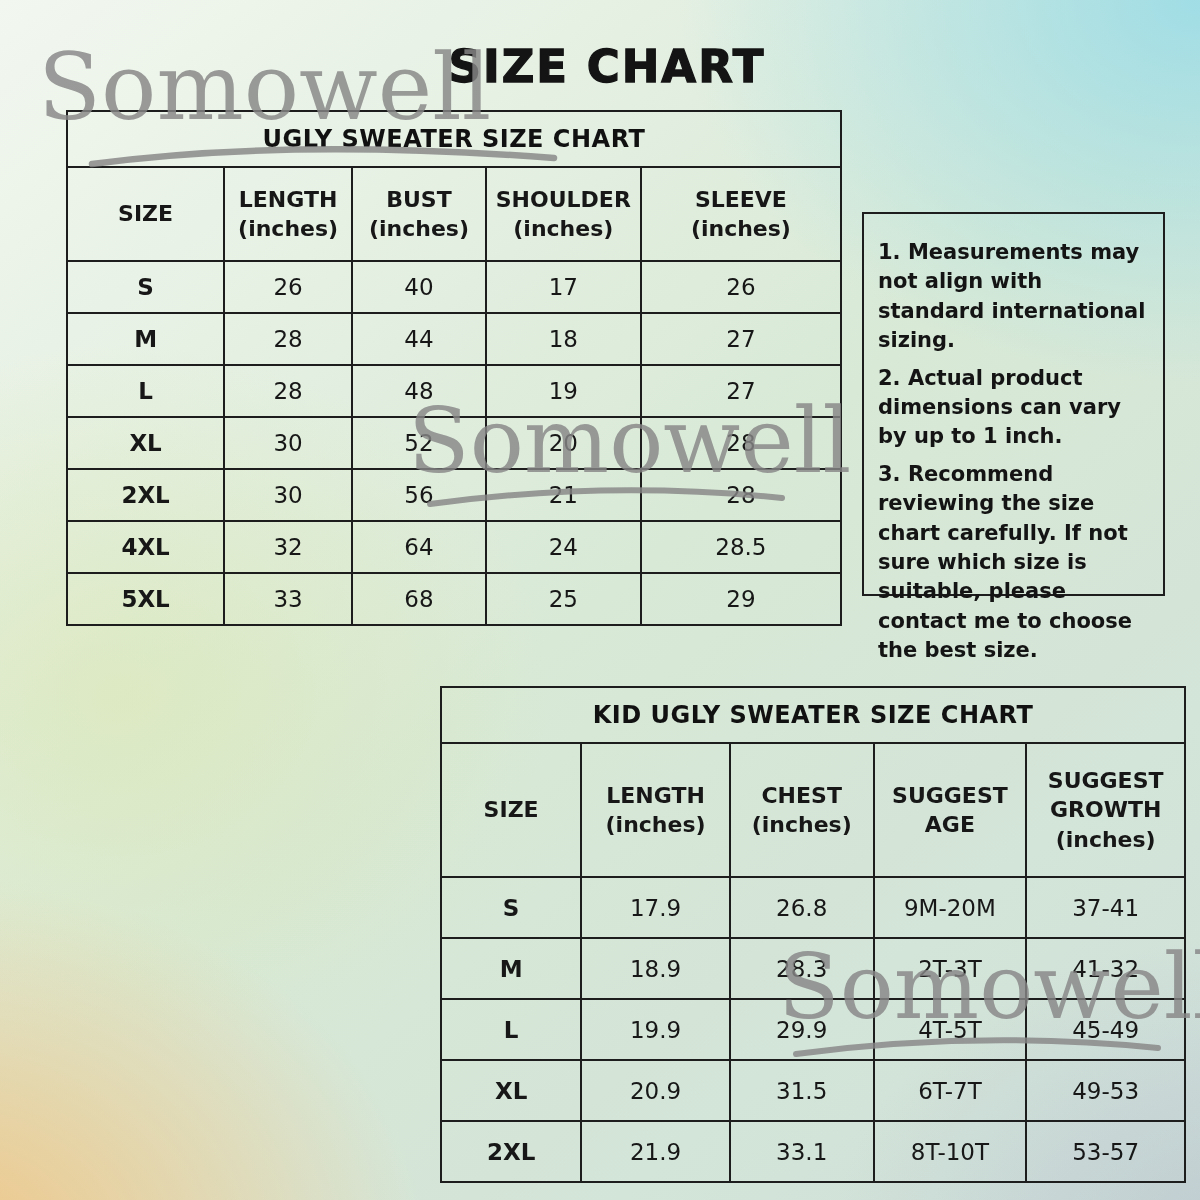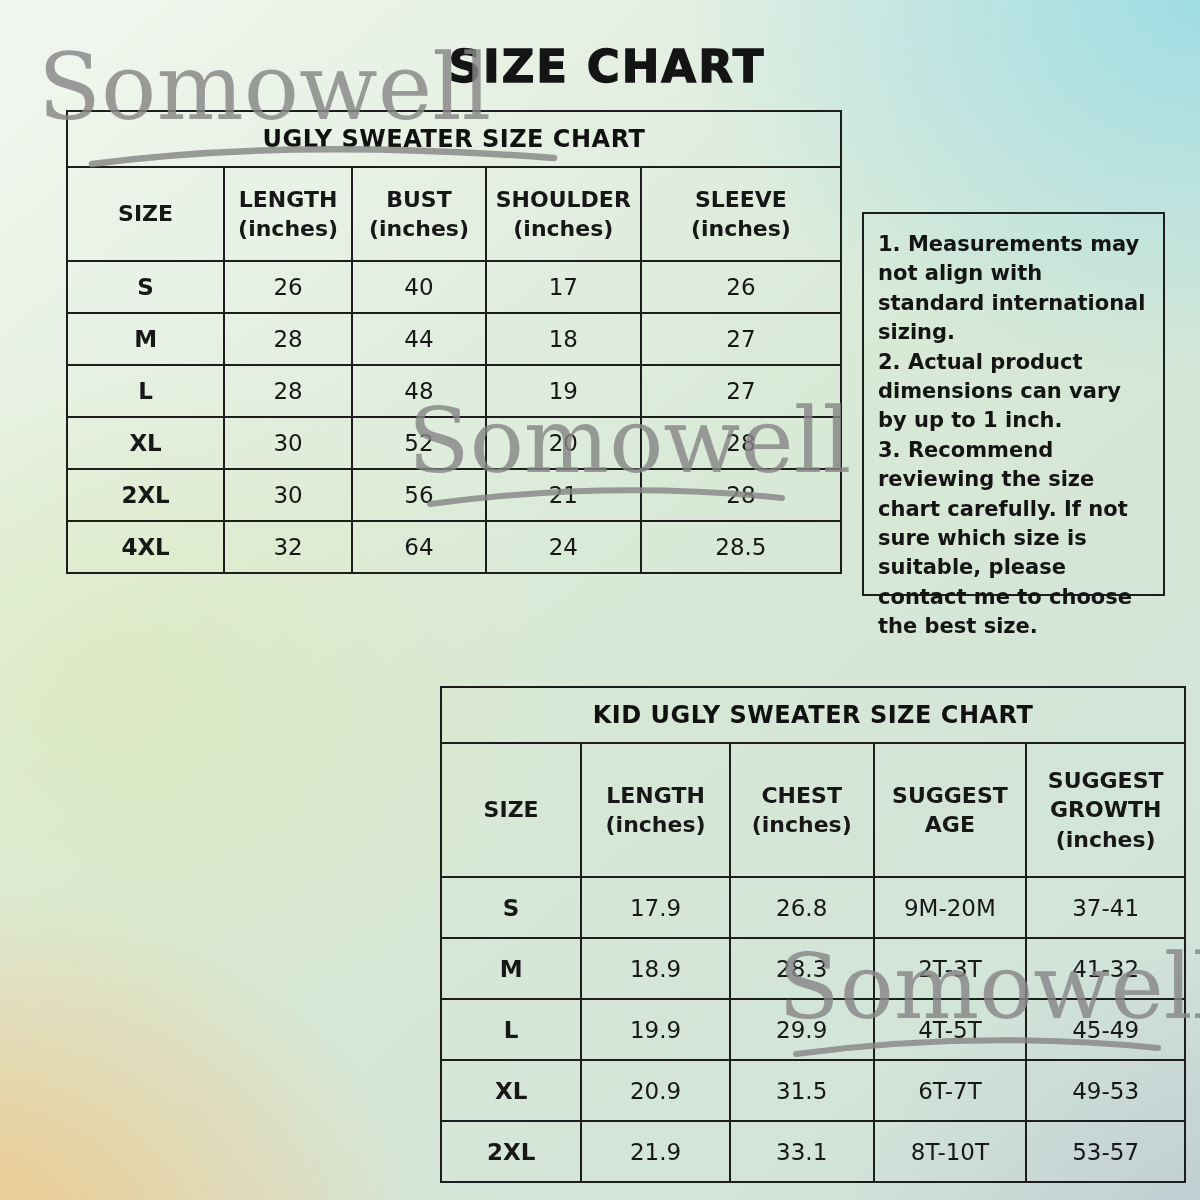--- a/index.html
+++ b/index.html
@@ -86,20 +86,21 @@
     left: 862px; top: 212px; width: 303px; height: 384px;
     border: 2px solid #1d1d1d;
     padding: 16px 14px 10px 14px;
     z-index: 1;
   }
   .notes-box p {
     font-size: 21px;
     font-weight: 700;
     line-height: 1.4;
     color: #141414;
+    margin-top: 8px;
   }
 </style>
 </head>
 <body>
 
 <div class="canvas">
 
   <div class="main-title">SIZE CHART</div>
 
   <div class="watermark wm-1">
@@ -194,20 +195,27 @@
         <td>21</td>
         <td>28</td>
       </tr>
       <tr>
         <td class="size">4XL</td>
         <td>32</td>
         <td>64</td>
         <td>24</td>
         <td>28.5</td>
       </tr>
+      <tr>
+        <td class="size">5XL</td>
+        <td>33</td>
+        <td>68</td>
+        <td>25</td>
+        <td>29</td>
+      </tr>
     </tbody>
   </table>
 
   <div class="notes-box">
     <p>1. Measurements may not align with standard international sizing.</p>
     <p>2. Actual product dimensions can vary by up to 1 inch.</p>
     <p>3. Recommend reviewing the size chart carefully. If not sure which size is suitable, please contact me to choose the best size.</p>
   </div>
 
   <table class="kid-table">

